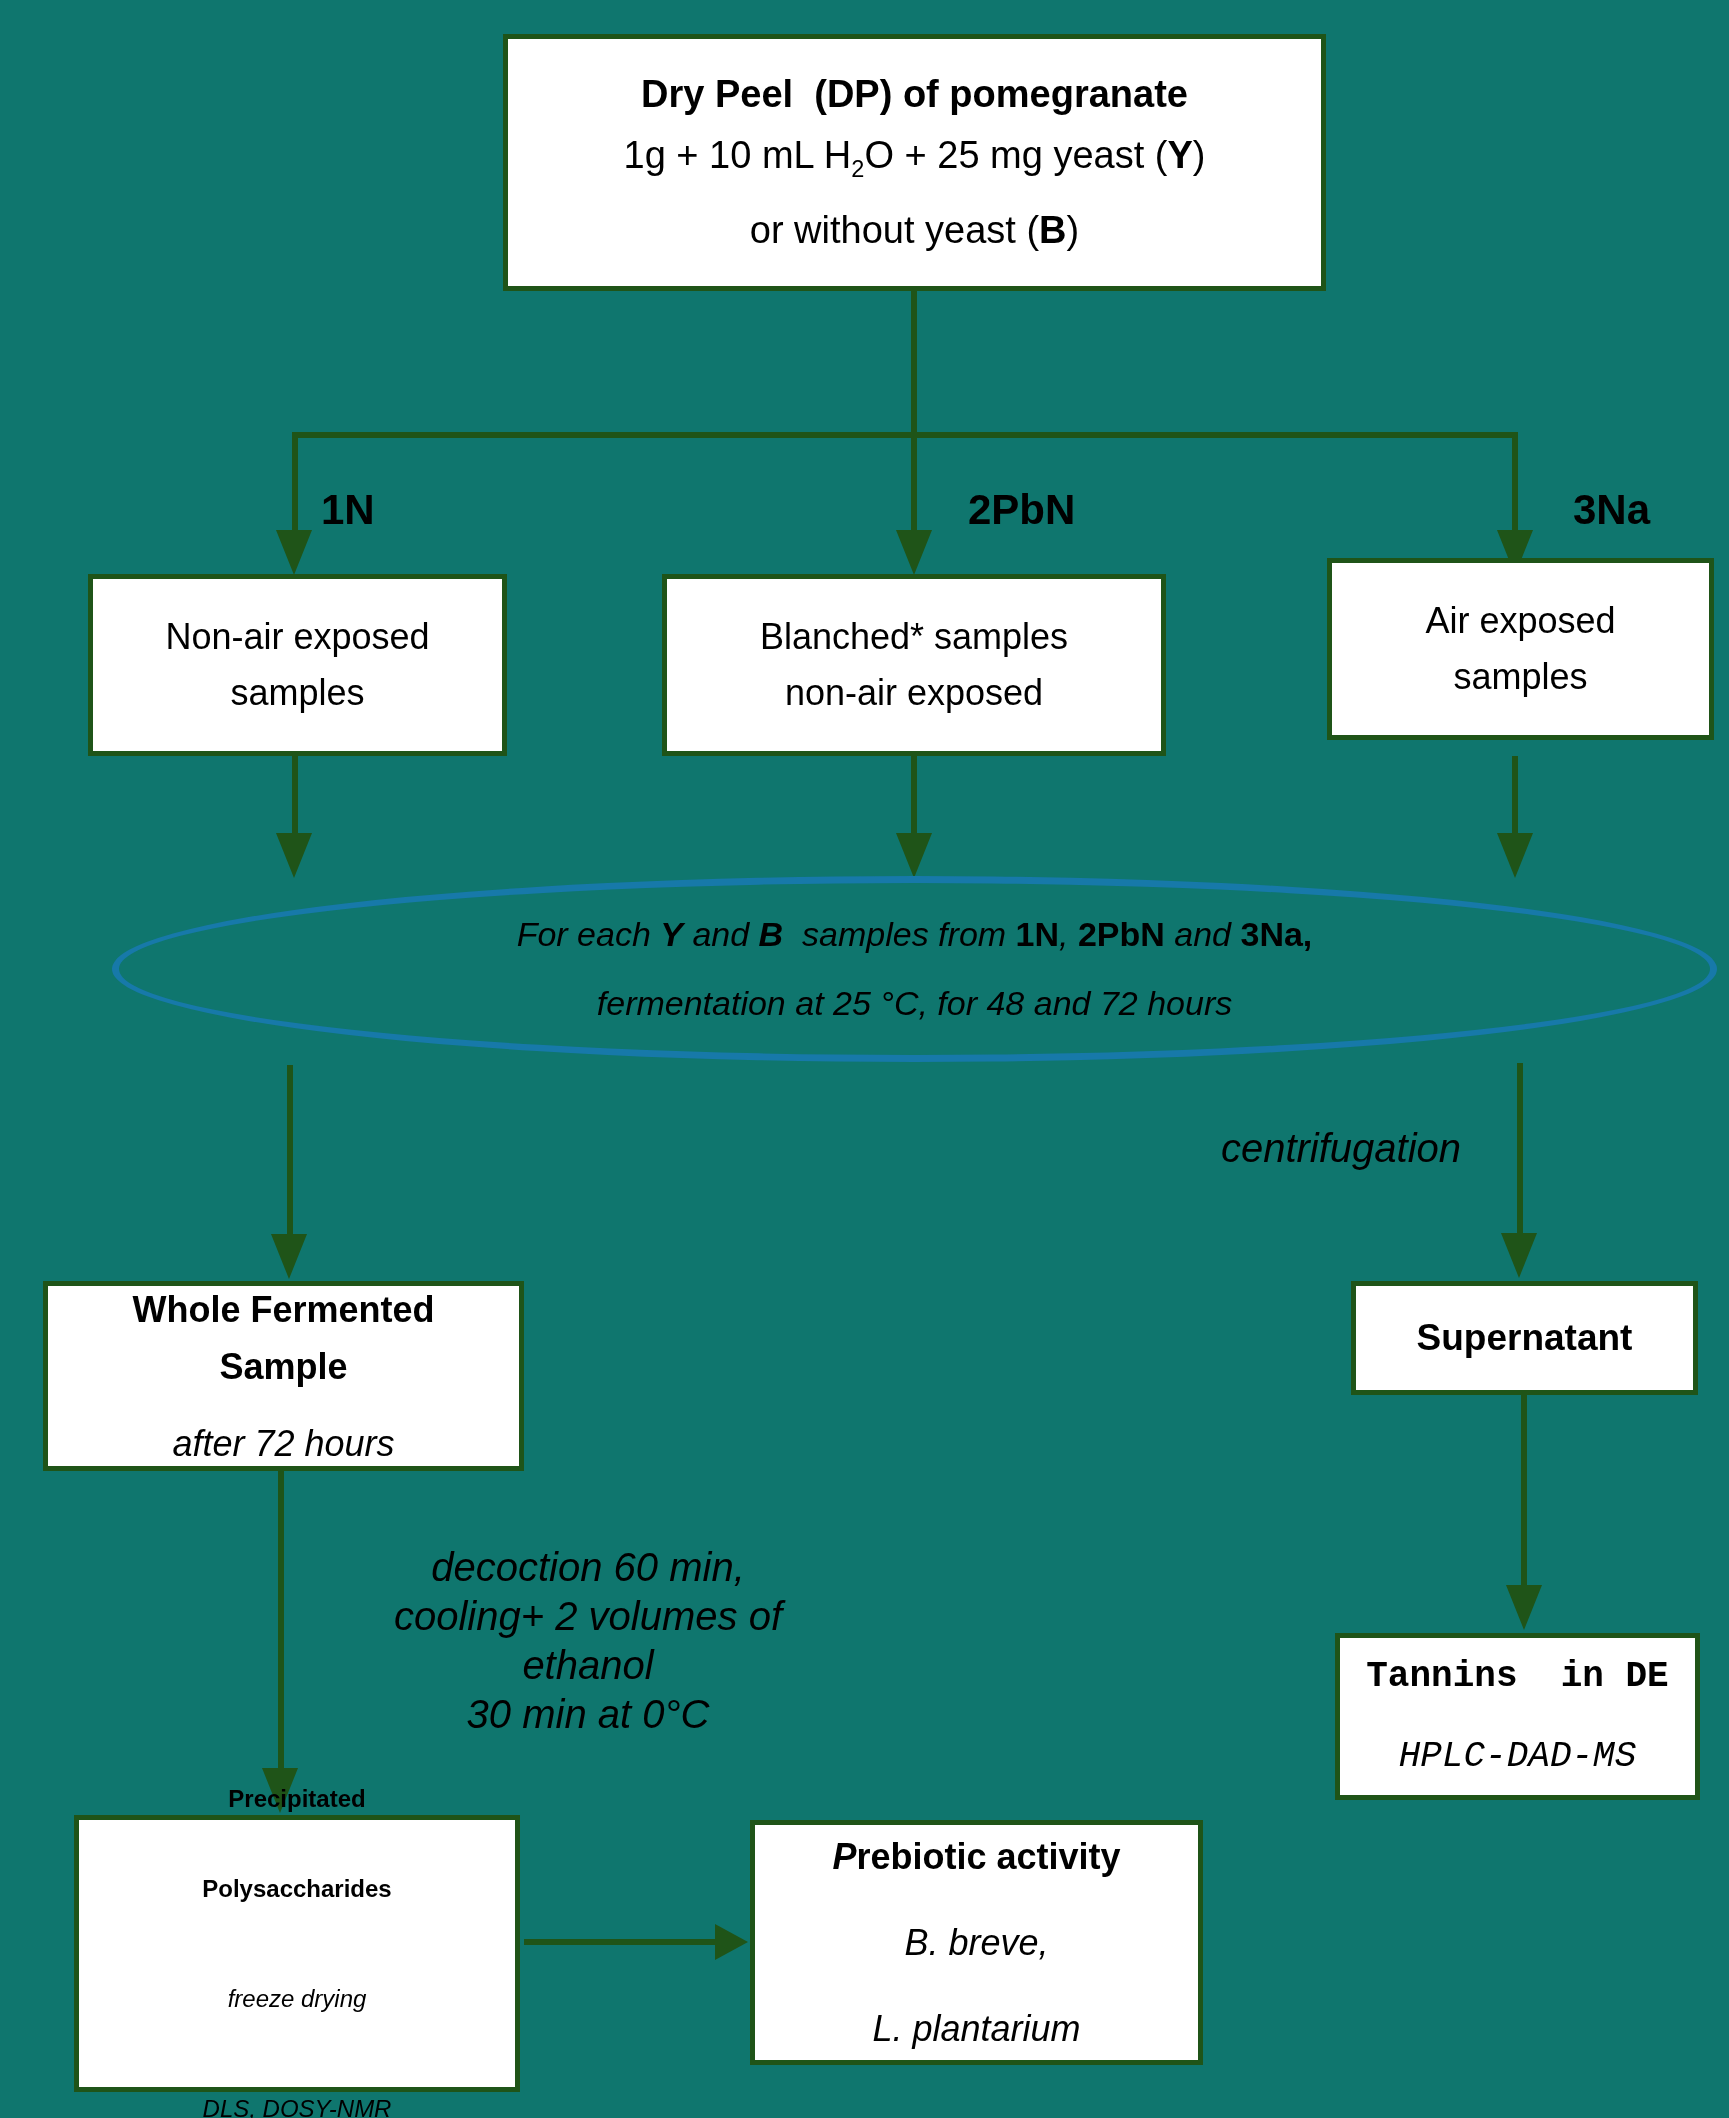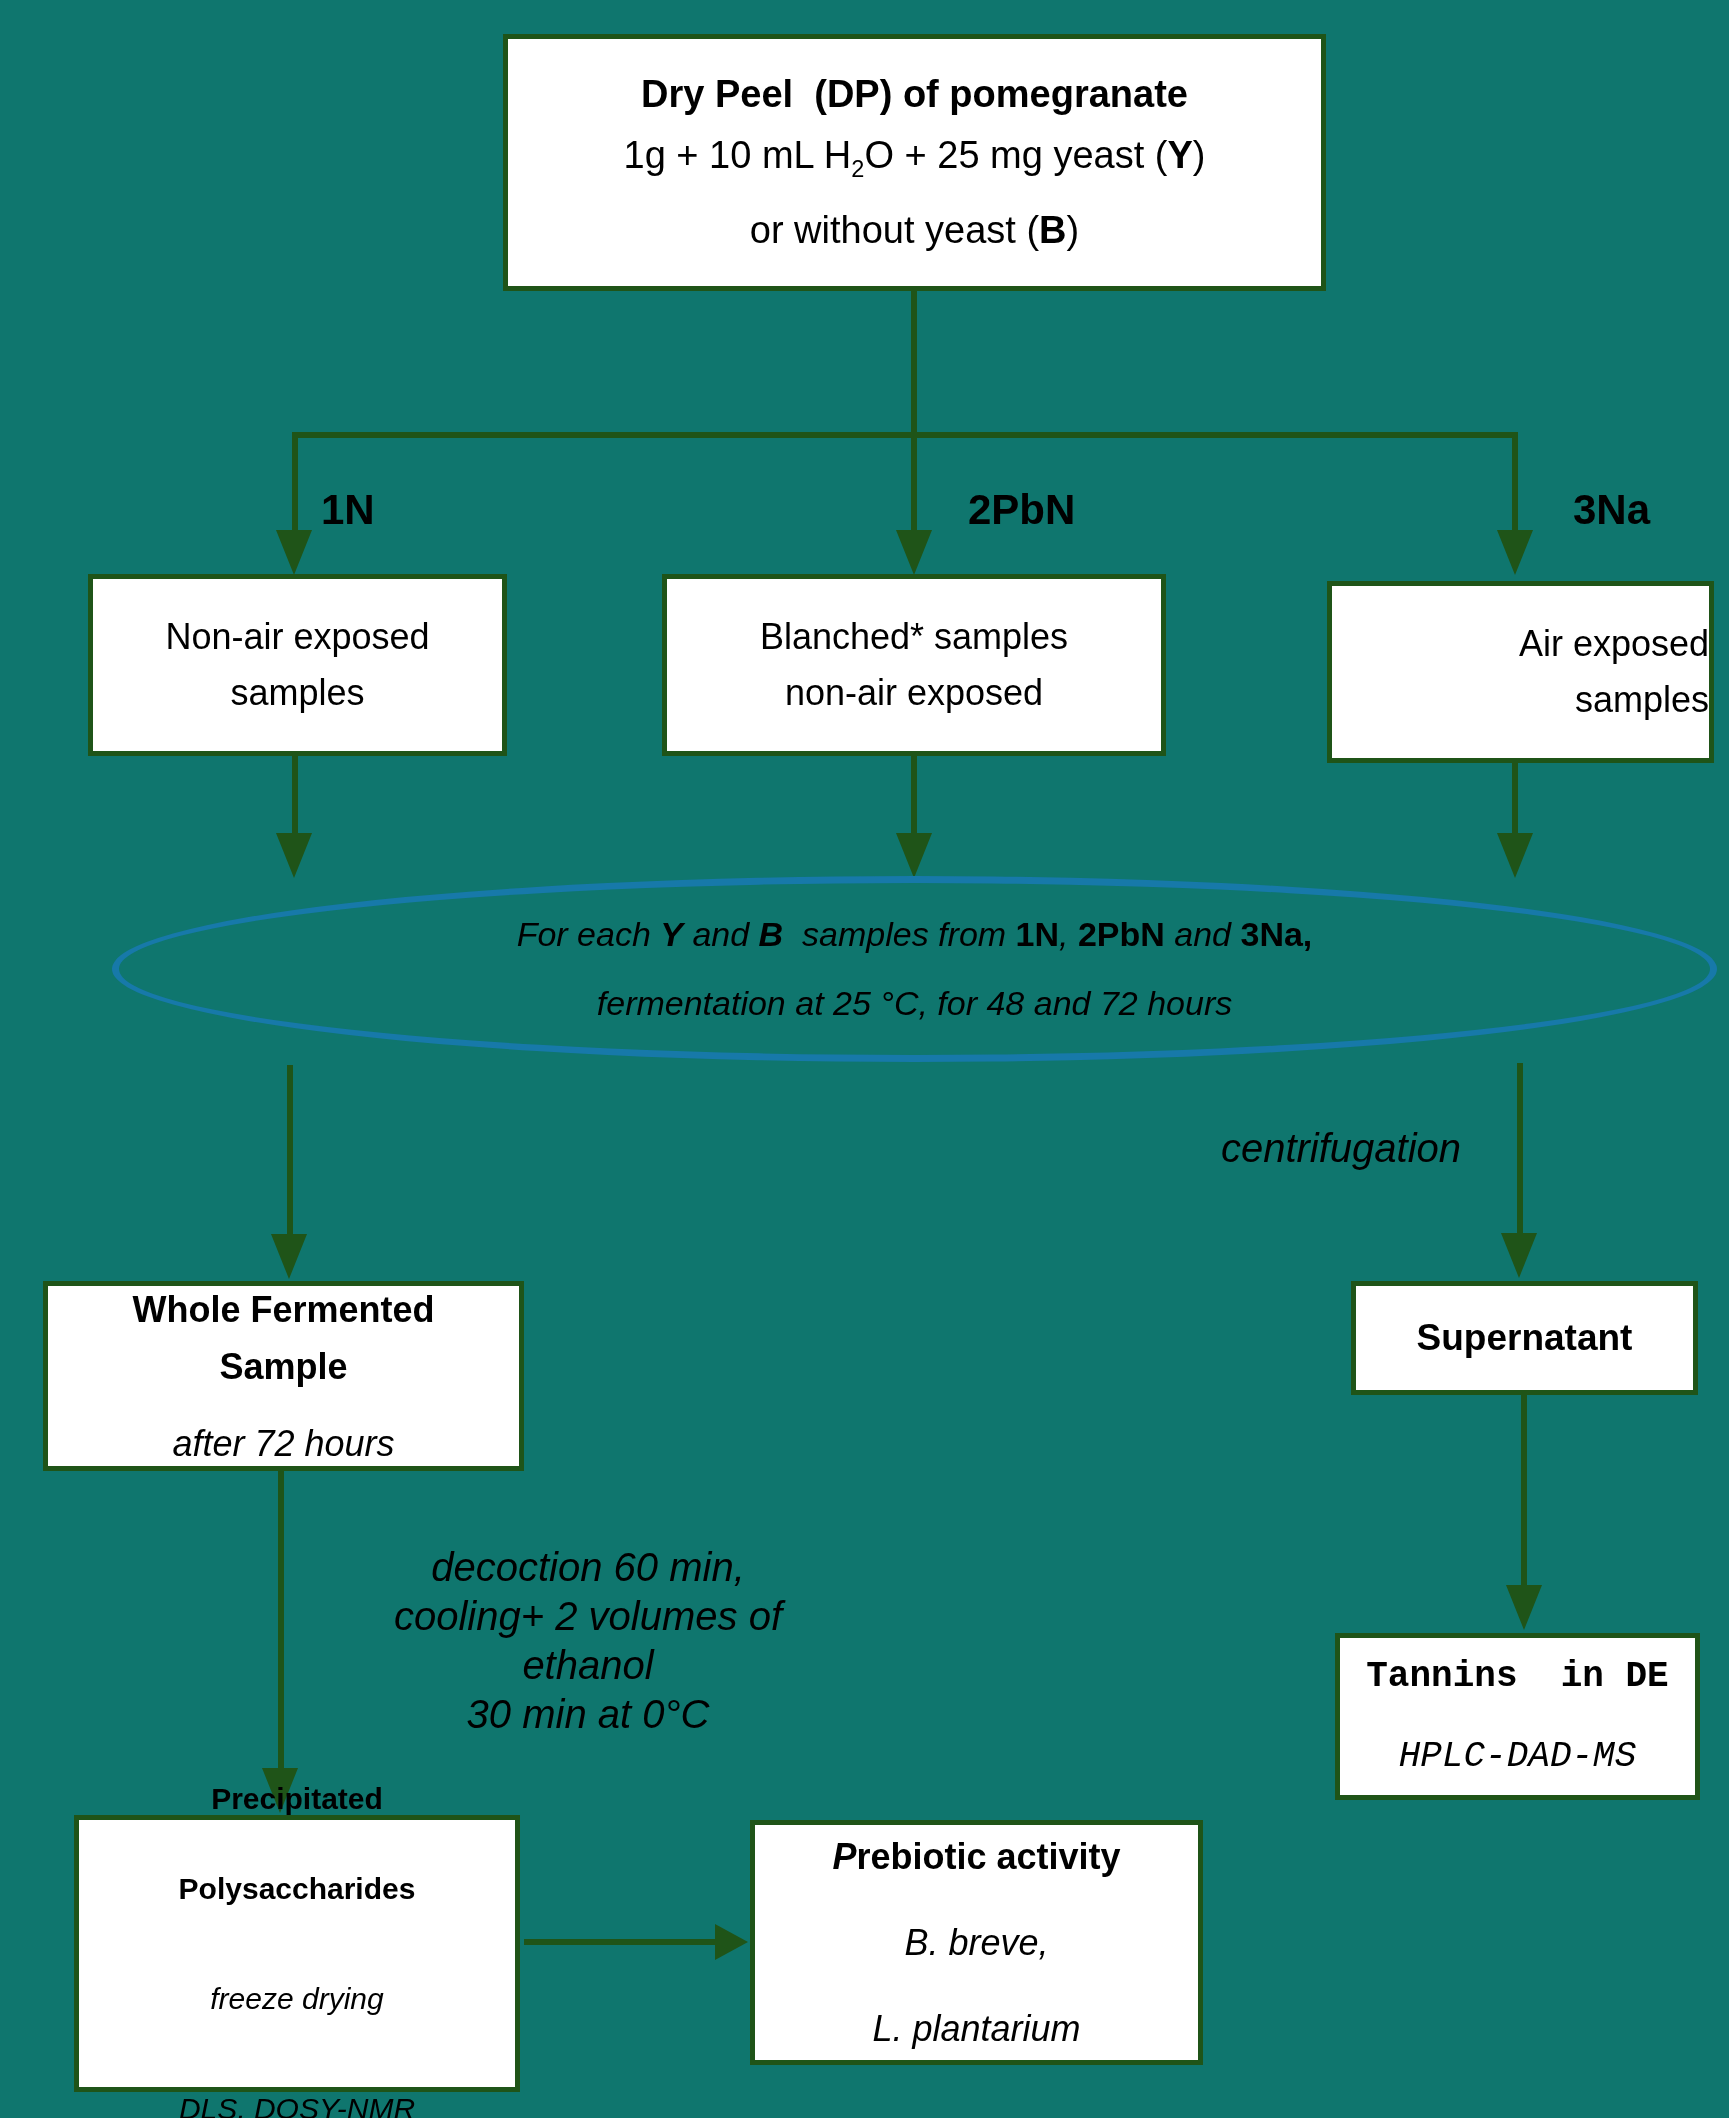--- a/index.html
+++ b/index.html
@@ -52,21 +52,21 @@
   .free-label{position:absolute;text-align:center;}
 
   
   .t-top{font-size:38px;line-height:61px;}
   .t-row{font-size:36px;line-height:56px;}
   .t-branch{font-size:42px;font-weight:bold;}
   .t-ellipse{font-size:34px;line-height:69px;font-style:italic;}
   .t-mid{font-size:36px;line-height:57px;}
   .t-super{font-size:37px;font-weight:bold;}
   .t-tannins{font-size:36px;line-height:60px;}
-  .t-precip{font-size:30px;line-height:63px;gap:27px;}
+  .t-precip{font-size:24px;line-height:63px;gap:27px;}
   .t-prebio{font-size:36px;line-height:66px;}
   .t-edge{font-size:40px;font-style:italic;line-height:49px;}
 </style>
 </head>
 <body>
 
 <div class="canvas">
 
   <div class="vline" style="left:911px;top:289px;height:246px;"></div>
 
@@ -113,21 +113,21 @@
   <div class="free-label t-branch" style="left:1573px;top:486px;">3Na</div>
 
   <div class="box t-row" style="left:88px;top:574px;width:419px;height:182px;">
     <div class="line">Non-air exposed</div>
     <div class="line">samples</div>
   </div>
   <div class="box t-row" style="left:662px;top:574px;width:504px;height:182px;">
     <div class="line">Blanched* samples</div>
     <div class="line">non-air exposed</div>
   </div>
-  <div class="box t-row" style="left:1327px;top:581px;width:387px;height:182px;align-items:flex-end;">
+  <div class="box t-row" style="left:1327px;top:558px;width:387px;height:182px;">
     <div class="line">Air exposed</div>
     <div class="line">samples</div>
   </div>
 
   <div class="ellipse t-ellipse" style="left:112px;top:876px;width:1605px;height:186px;">
     <div class="line"><span>For each </span><span class="b">Y</span><span> and </span><span class="b">B</span><span>  samples from </span><span class="b" style="font-style:normal;">1N</span><span>, </span><span class="b" style="font-style:normal;">2PbN</span><span> and </span><span class="b" style="font-style:normal;">3Na,</span></div>
     <div class="line">fermentation at 25 °C, for 48 and 72 hours</div>
   </div>
 
   <div class="free-label t-edge" style="left:1192px;top:1124px;width:298px;">centrifugation</div>

